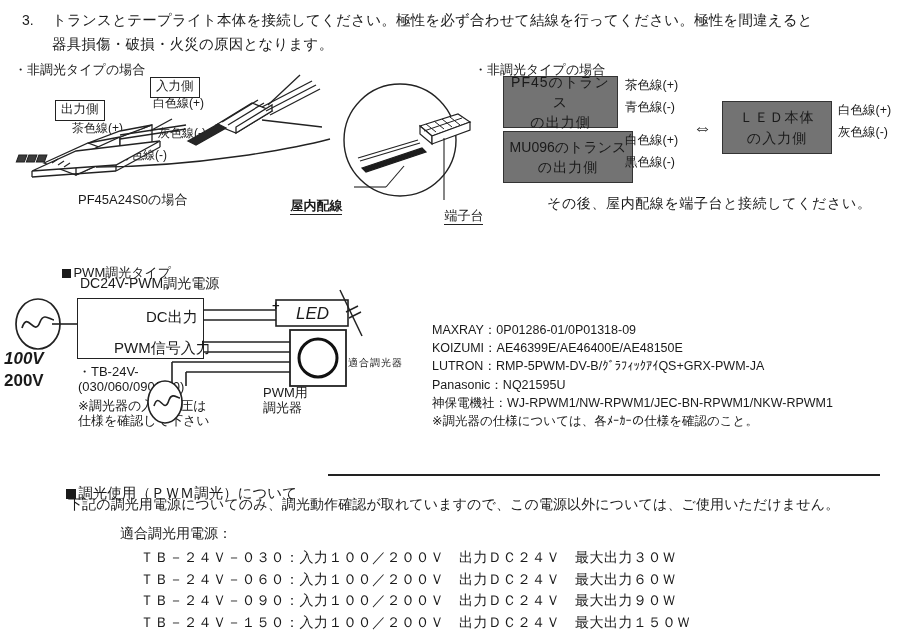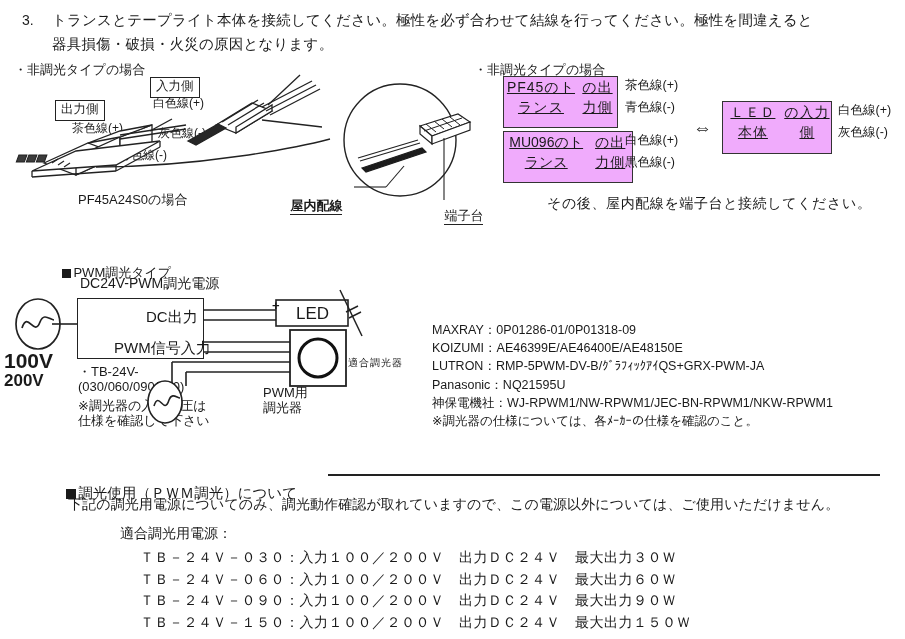--- a/index.html
+++ b/index.html
@@ -31,25 +31,25 @@
 
   .boxed {
     border: 1.3px solid #222;
     padding: 1px 5px 2px 5px;
     display: inline-block;
     background: #fff;
     font-size: 12.5px;
   }
   .tbl-box {
     border: 1.4px solid #333;
-    background: #f0abfc;
+    background: #737373;
     display: flex;
+    flex-direction: column;
     justify-content: center;
     box-sizing: border-box;
-    text-decoration: underline;
   }
   .tbl-box .ln { font-size: 14px; text-align: center; line-height: 1.45; letter-spacing: 1px;}
   .wirecol { font-size: 12.5px; line-height: 1.0; }
   .wirecol div { margin: 0; }
 
   .underline-txt {
     border-bottom: 1.4px solid #222;
     padding-bottom: 1px;
   }
 
@@ -212,21 +212,21 @@
   <div class="abs t" style="left:48px; top:249px; font-size:13px;">
     <span class="sq-bullet"></span><span>PWM調光タイプ</span>
   </div>
 
   <div class="abs t" style="left:80px; top:275px; font-size:14px;">DC24V-PWM調光電源</div>
 
   <svg class="abs" style="left:8px; top:298px;" width="64" height="54">
     <ellipse cx="30" cy="26" rx="22" ry="25" fill="#fff" stroke="#222" stroke-width="1.7"></ellipse>
     <path d="M 14,30 C 20,12 26,40 32,24 C 36,14 42,22 46,22" fill="none" stroke="#222" stroke-width="1.7"></path>
   </svg>
-  <div class="abs t" style="left:4px; top:348px; font-size:21px; font-weight:bold;">100V</div>
+  <div class="abs t" style="left:4px; top:348px; font-size:17px; font-weight:bold;font-style:italic;">100V</div>
   <div class="abs t" style="left:4px; top:370px; font-size:17px; font-weight:bold;">200V</div>
 
   <div class="abs schem-box" style="left:77px; top:298px; width:127px; height:61px;"></div>
   <div class="abs t" style="left:146px; top:308px; font-size:15px;">DC出力</div>
   <div class="abs t" style="left:114px; top:339px; font-size:15px;">PWM信号入力</div>
 
   <div class="abs t" style="left:78px; top:364px; font-size:13px;">・TB-24V-</div>
   <div class="abs t" style="left:78px; top:379px; font-size:13px;">(030/060/090/150)</div>
 
   <div class="abs t" style="left:78px; top:398px; font-size:13px;">※調光器の入力電圧は</div>
@@ -258,21 +258,21 @@
     </g>
 
     <rect x="290" y="40" width="56" height="56" fill="#fff" stroke="#222" stroke-width="1.8"></rect>
     <circle cx="318" cy="68" r="19" fill="#fff" stroke="#111" stroke-width="3"></circle>
 
     <ellipse cx="165" cy="112" rx="17" ry="21" fill="#fff" stroke="#222" stroke-width="1.6"></ellipse>
     <path d="M 154,116 C 159,100 164,126 169,110 C 172,102 177,108 180,108" fill="none" stroke="#222" stroke-width="1.6"></path>
   </svg>
 
   <div class="abs t" style="left:272px; top:298px; font-size:13px; font-weight:bold;">+</div>
-  <div class="abs t" style="left:296px; top:303px; font-size:17px;">LED</div>
+  <div class="abs t" style="left:296px; top:303px; font-size:17px;font-style:italic;">LED</div>
 
   <div class="abs t" style="left:263px; top:385px; font-size:13px;">PWM用</div>
   <div class="abs t" style="left:263px; top:400px; font-size:13px;">調光器</div>
 
   <div class="abs t" style="left:348px; top:357px; font-size:10px; letter-spacing:1px;">適合調光器</div>
 
   <div class="abs" style="left:432px; top:321px;">
     <div class="t narrow" style="line-height:18.2px;">MAXRAY：0P01286-01/0P01318-09</div>
     <div class="t narrow" style="line-height:18.2px;">KOIZUMI：AE46399E/AE46400E/AE48150E</div>
     <div class="t narrow" style="line-height:18.2px;">LUTRON：RMP-5PWM-DV-B/ｸﾞﾗﾌｨｯｸｱｲQS+GRX-PWM-JA</div>

